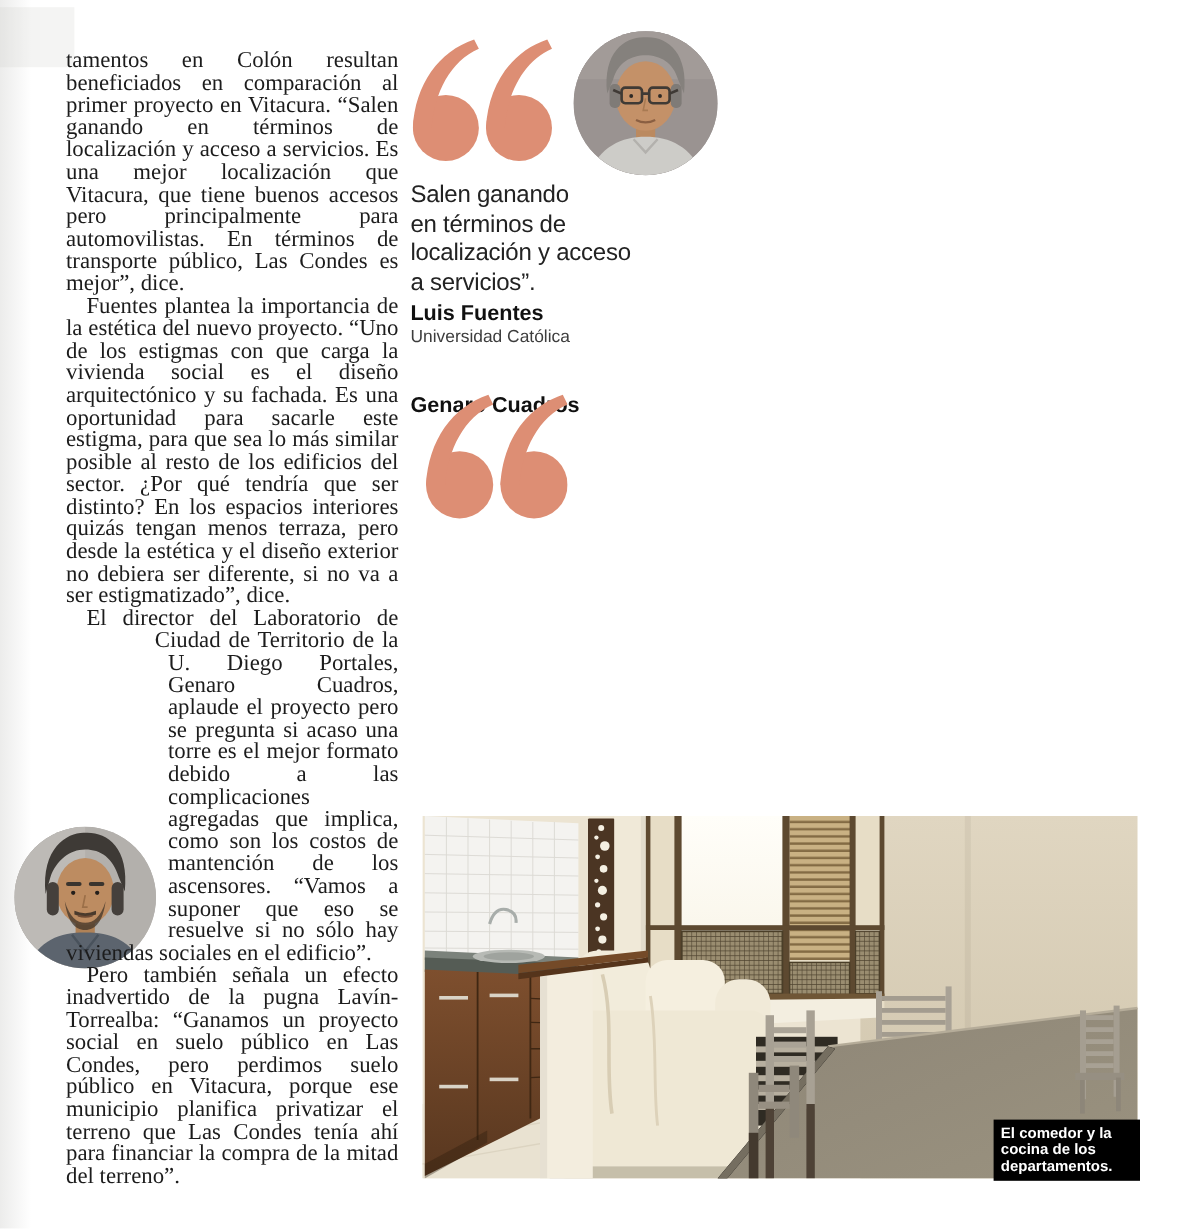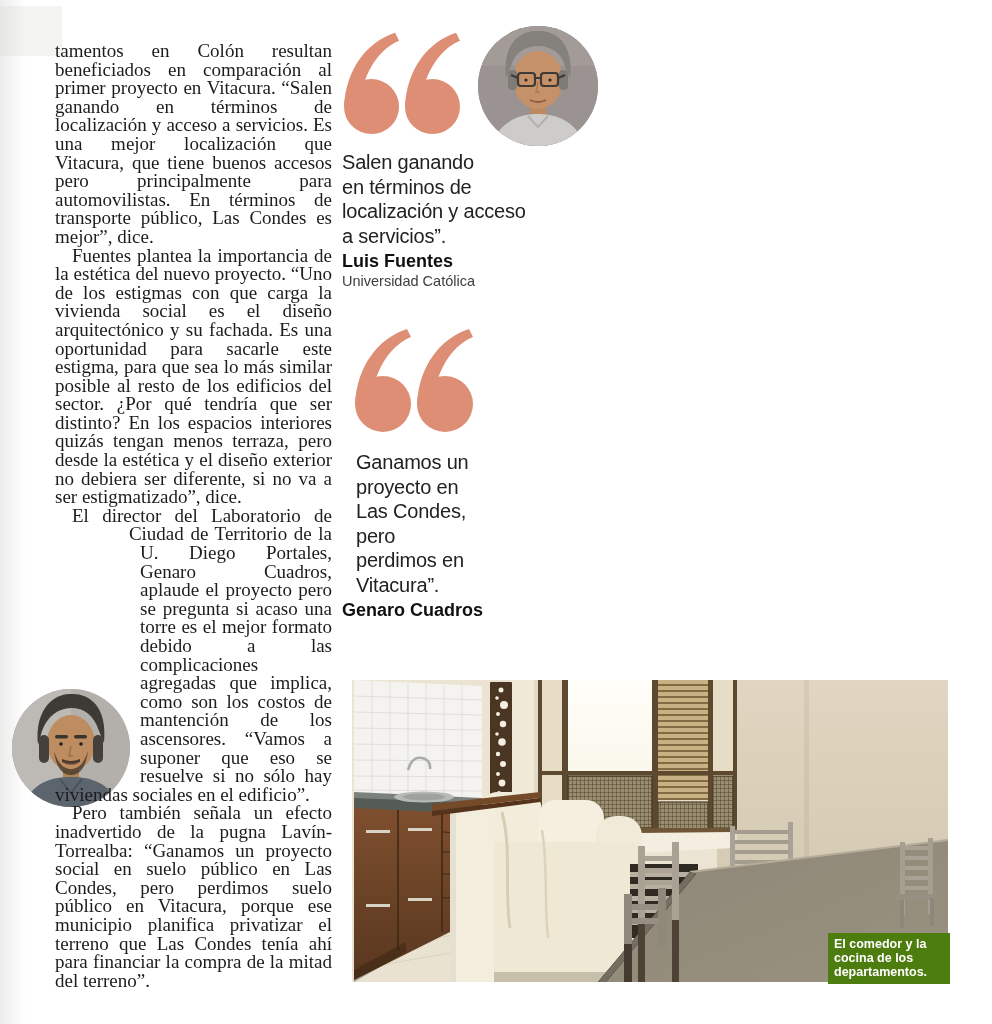--- a/index.html
+++ b/index.html
@@ -35,21 +35,21 @@
   .qb1 .quote-text{margin:122px 0 3px 0;}
   .qb2 .quote-text{margin:123px 0 3px 14px;}
   .quote-name{font-weight:bold;font-size:18px;color:#101010;margin:0;}
   .quote-affil{font-size:14.5px;line-height:17.5px;color:#3d3d3d;white-space:pre-line;margin:1px 0 0 0;}
   .qb2 .quote-name,.qb2 .quote-affil{}
 
   
   .render-figure{position:absolute;left:352px;top:680px;width:596px;height:302px;margin:0;}
   .render-figure svg.scene{display:block;width:596px;height:302px;}
   .photo-caption{position:absolute;left:476px;top:253px;width:122px;box-sizing:border-box;
-        background:#4d7c0f;color:#ffffff;font-family:"Liberation Sans",sans-serif;
+        background:#000000;color:#ffffff;font-family:"Liberation Sans",sans-serif;
         font-weight:bold;font-size:12.5px;line-height:14px;padding:4px 6px 5px 6px;white-space:pre-line;}
 </style>
 </head>
 <body>
 
 <div class="page">
   <div class="scan-edge"></div>
   <div class="scan-corner"></div>
 
   <div class="article-col">
@@ -131,26 +131,20 @@
       <div class="qmark">
         <svg viewBox="0 0 118 106">
           <g fill="#DD8E74">
             <circle cx="28" cy="77" r="28"></circle>
             <path d="M52 2 C22 12 2 40 0 77 L16 77 C18 48 32 20 56 10 Z"></path>
             <circle cx="90" cy="77" r="28"></circle>
             <path d="M114 2 C84 12 64 40 62 77 L78 77 C80 48 94 20 118 10 Z"></path>
           </g>
         </svg>
       </div>
-      <div class="quote-text">Ganamos un
-proyecto en
-Las Condes,
-pero
-perdimos en
-Vitacura”.</div>
       <div class="quote-name">Genaro Cuadros</div>
     </section>
   </div>
 
   <figure class="render-figure">
     <svg class="scene" viewBox="0 0 596 302" preserveAspectRatio="none">
       <defs>
         <linearGradient id="rw" x1="0" y1="0" x2="0" y2="1">
           <stop offset="0" stop-color="#e0d6c1"></stop>
             <stop offset="1" stop-color="#cfc4ab"></stop>

